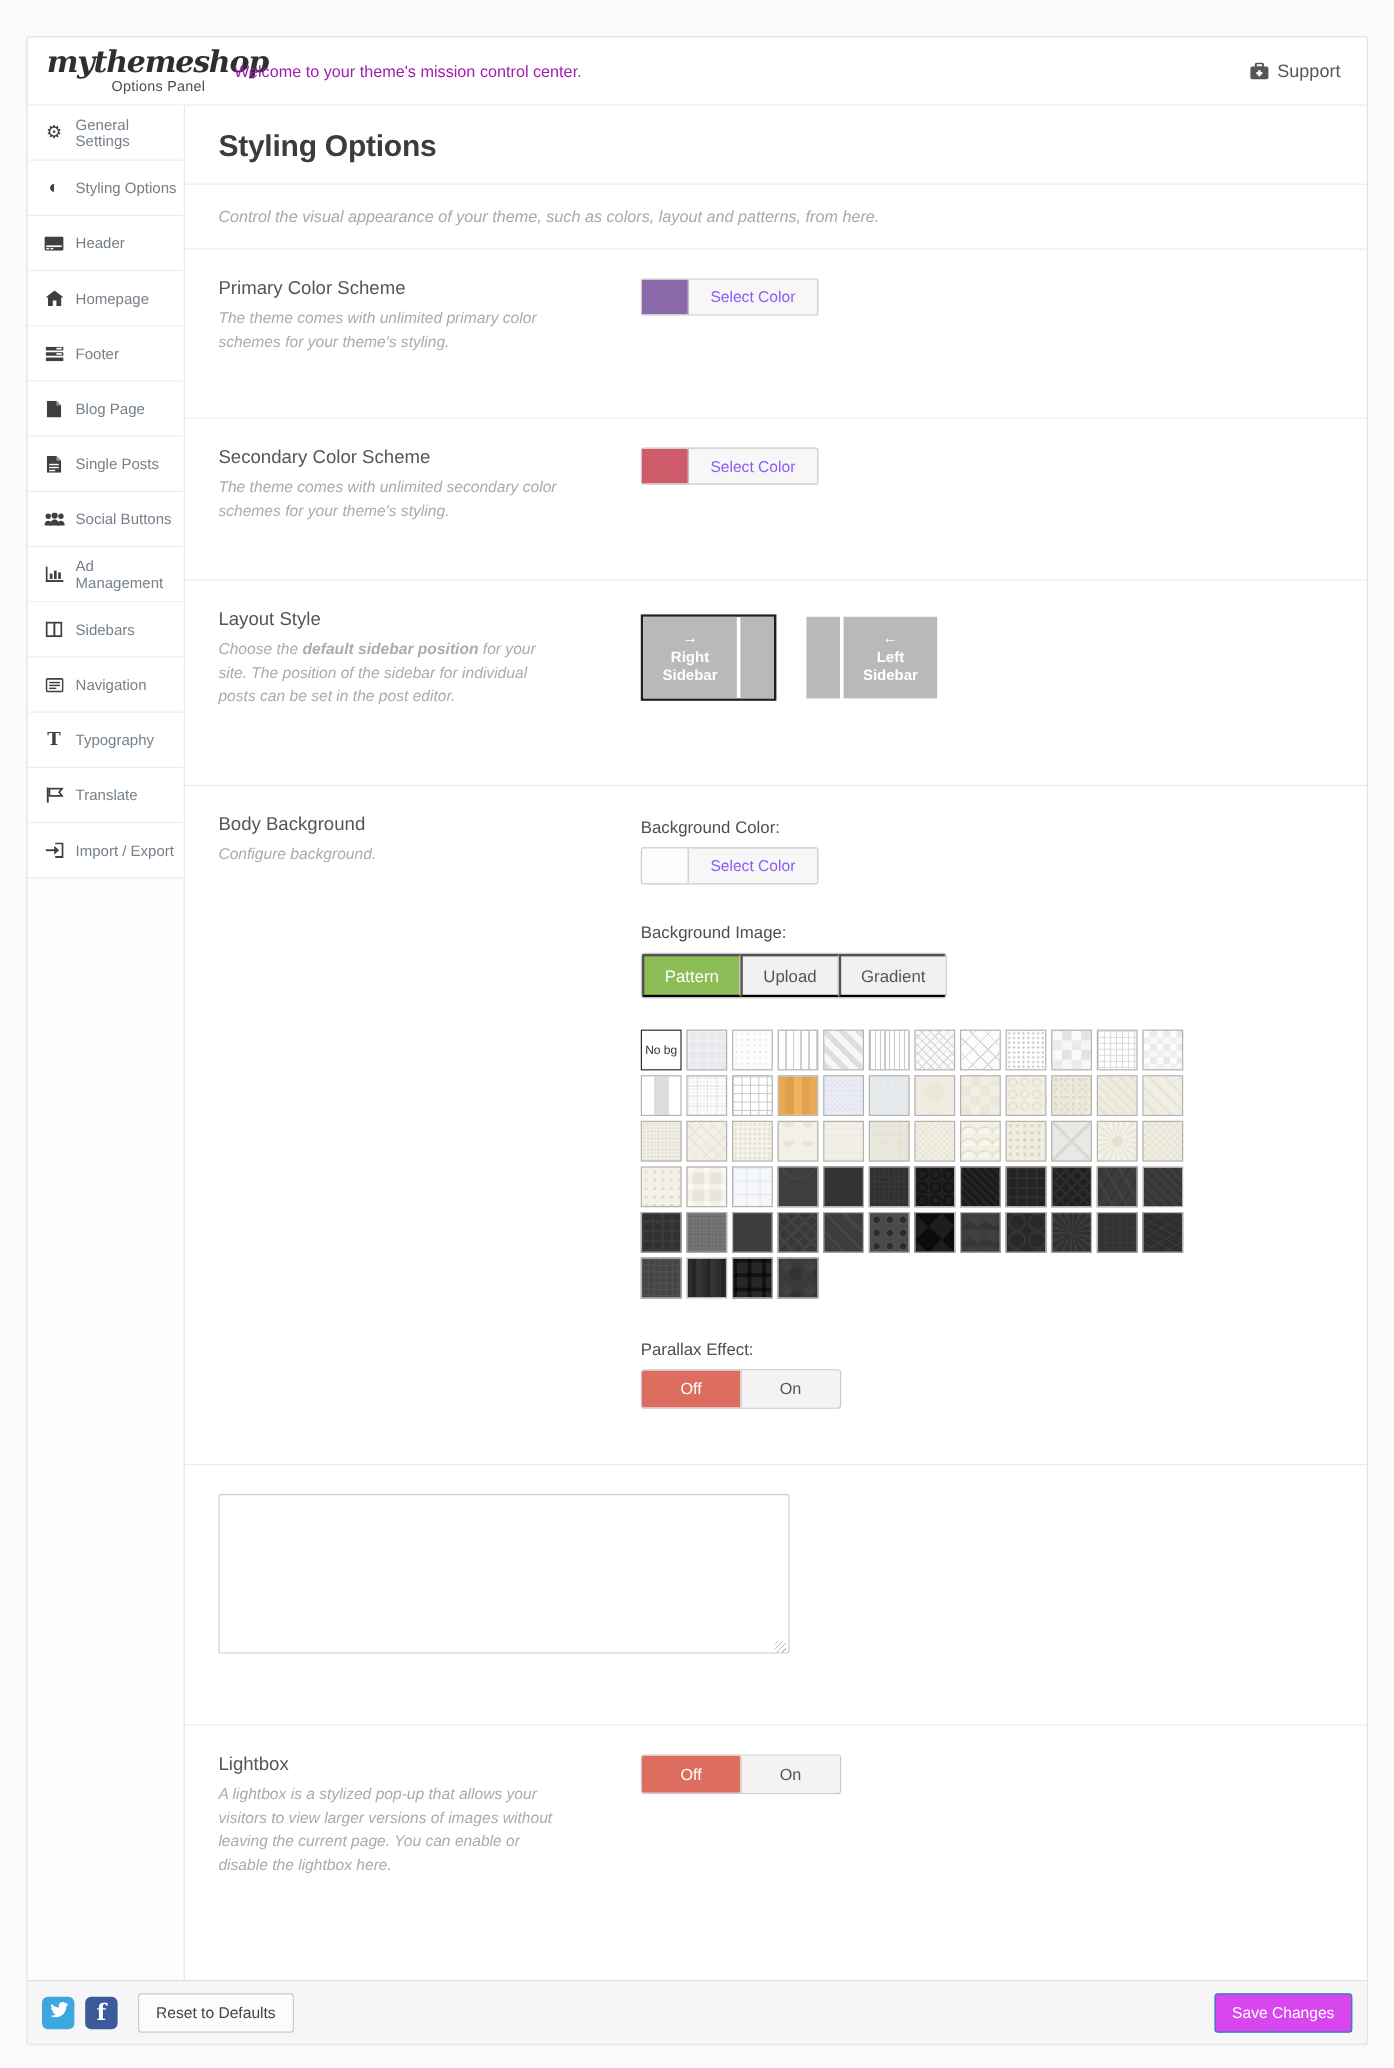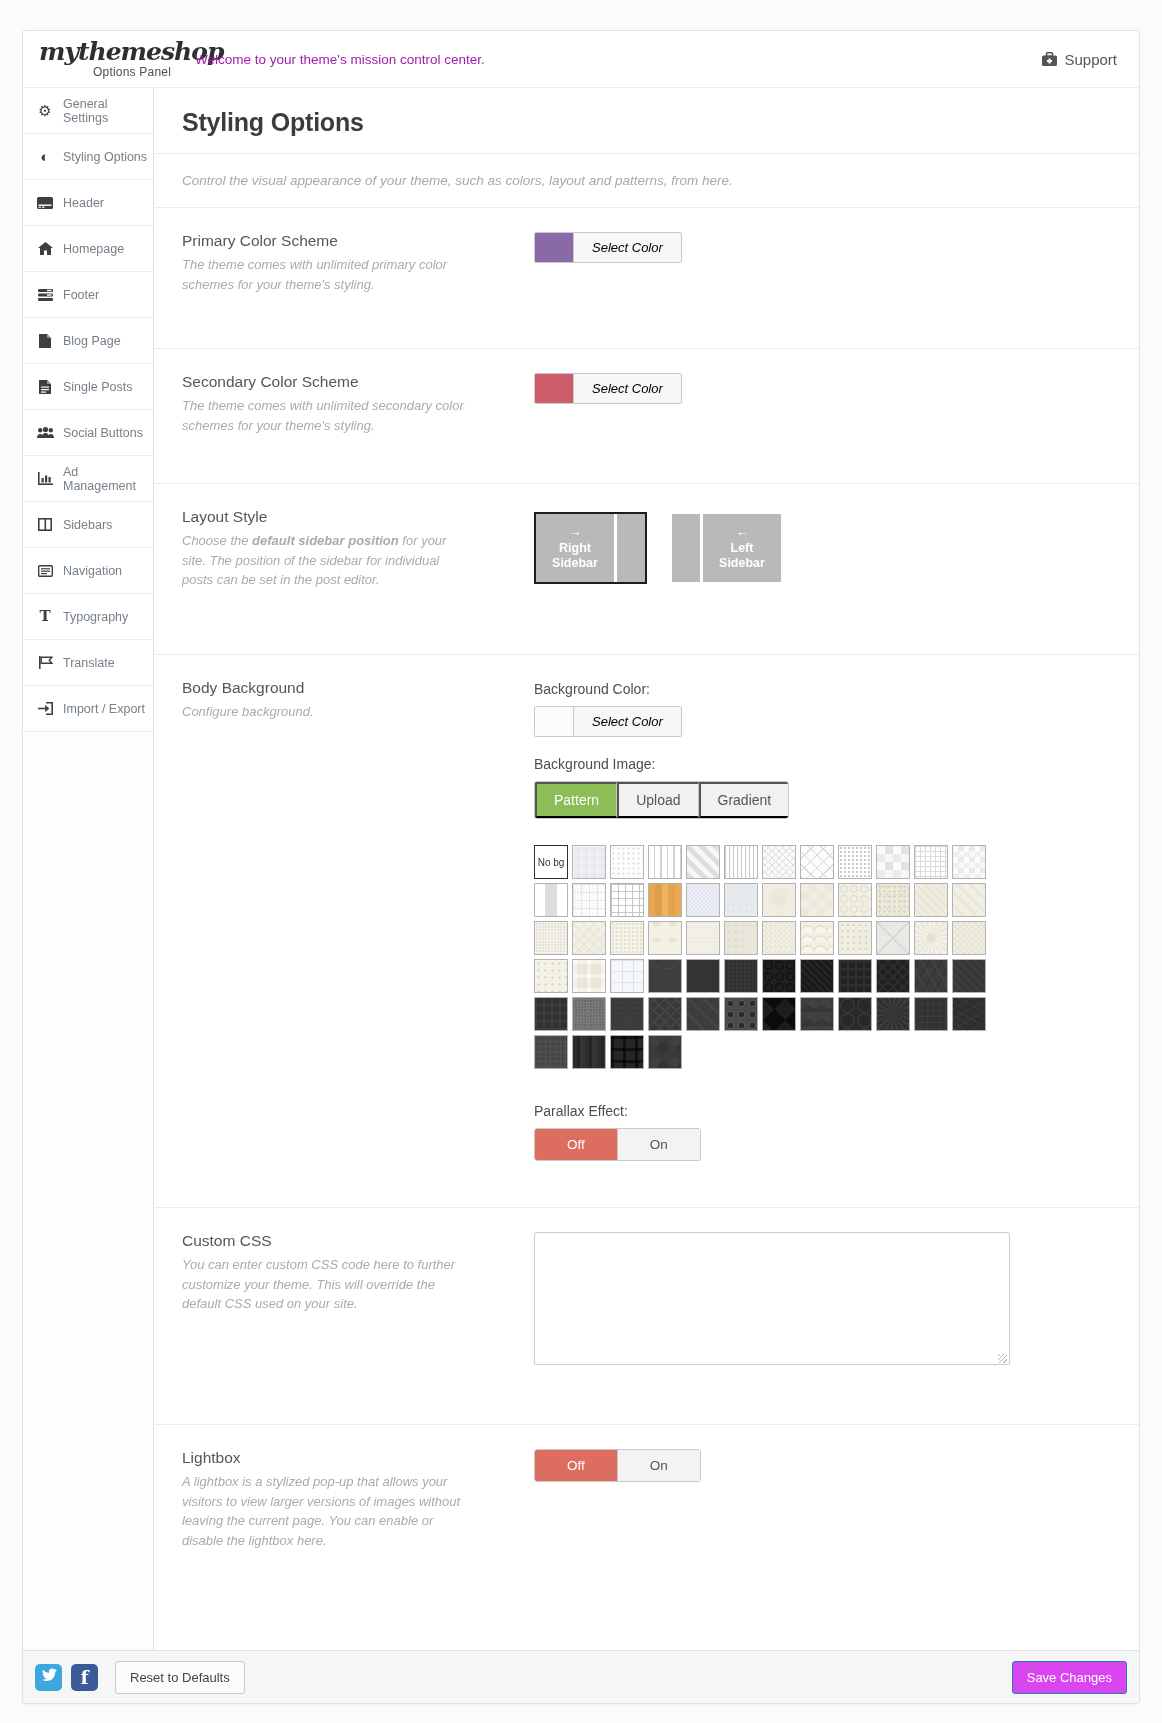--- a/index.html
+++ b/index.html
@@ -46,21 +46,21 @@
   .row-right{flex:1;min-width:0;}
   .r-primary{min-height:92px;}
   .r-secondary{min-height:86px;}
   .r-layout{min-height:122px;}
   .r-css{min-height:168px;}
   .r-lightbox{min-height:230px;border-bottom:none;}
   
   .colorbtn{display:inline-flex;border:1px solid #c9c9c9;border-radius:2px;overflow:hidden;
             background:#f7f7f7;cursor:pointer;}
   .colorbtn .sw{width:38px;height:29px;border-right:1px solid #c9c9c9;background:#fcfcfc;}
-  .colorbtn .lbl{padding:7px 18px 0 18px;font-size:13px;color:#000000;height:22px;font-style:italic;}
+  .colorbtn .lbl{padding:7px 18px 0 18px;font-size:13px;color:#8b5cf6;height:22px;}
   
   .layoutopts{display:flex;gap:23px;margin-top:4px;}
   .lo-box{width:113px;height:72px;display:flex;gap:3px;background:#fff;cursor:pointer;
           border:2px solid transparent;padding:0;}
   .lo-box.selected{border-color:#1e1e1e;}
   .lo-main{flex:1;background:#b9b9b9;color:#fff;display:flex;flex-direction:column;
            align-items:center;justify-content:center;font-size:12.5px;font-weight:700;line-height:1.25;}
   .lo-strip{width:28px;flex:none;background:#b9b9b9;}
   .lo-arrow{font-size:13px;font-weight:700;}
   
@@ -383,21 +383,21 @@
           <h3>Body Background</h3>
           <p>Configure background.</p>
         </div>
         <div class="row-right">
           <div class="bb-label">Background Color:</div>
           <div class="colorbtn">
             <div class="sw" style="background: rgb(252, 252, 252);"></div>
             <div class="lbl">Select Color</div>
           </div>
 
-          <div class="bb-label" style="margin-top:16px;">Background Image:</div>
+          <div class="bb-label" style="margin-top:28px;">Background Image:</div>
           <div class="tabs">
 
           <button class="tab active">Pattern</button>
               <button class="tab">Upload</button>
               <button class="tab">Gradient</button>
             </div>
 
           <div class="patgrid">
 
           <div class="sw-cell pt-nobg">
@@ -598,24 +598,20 @@
             <div class="bb-label">Parallax Effect:</div>
             <div class="toggle">
               <button class="tbtn active">Off</button>
               <button class="tbtn sep">On</button>
             </div>
           </div>
         </div>
       </div>
 
       <div class="row r-css">
-        <div class="row-left">
-          <h3>Custom CSS</h3>
-          <p>You can enter custom CSS code here to further customize your theme. This will override the default CSS used on your site.</p>
-        </div>
         <div class="row-right">
           <div class="css-wrap">
             <textarea class="css-area" style=""></textarea>
             <span class="grip"></span>
           </div>
         </div>
       </div>
 
       <div class="row r-lightbox">
         <div class="row-left">

